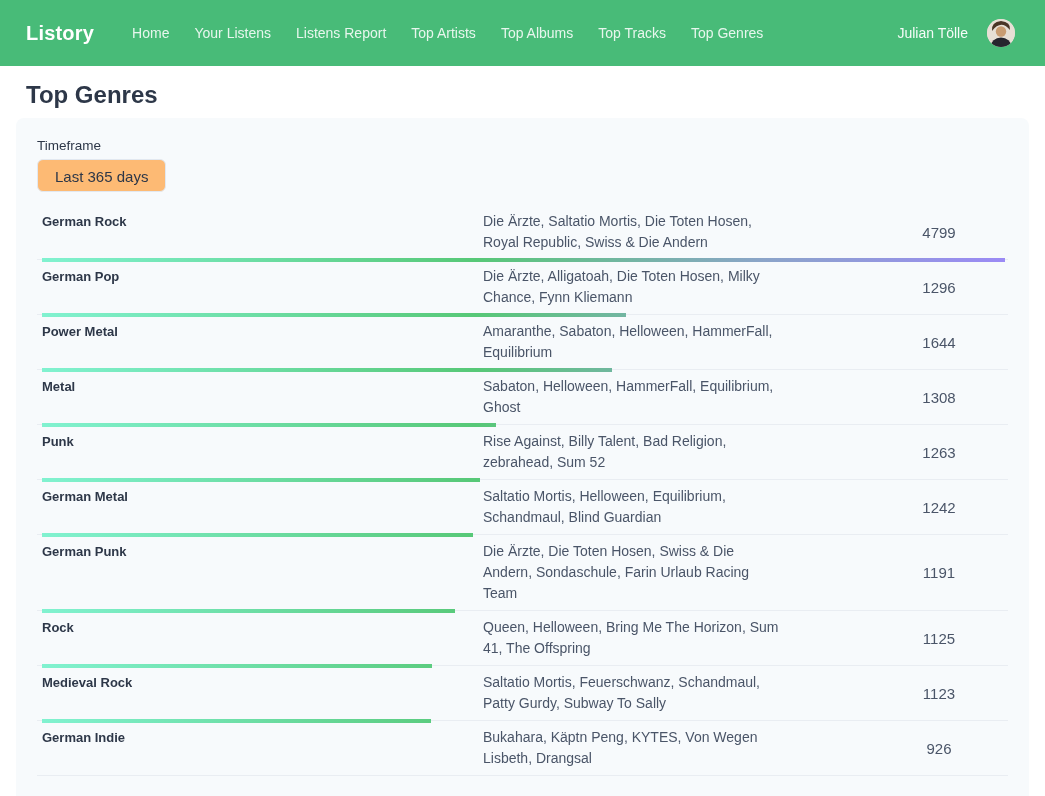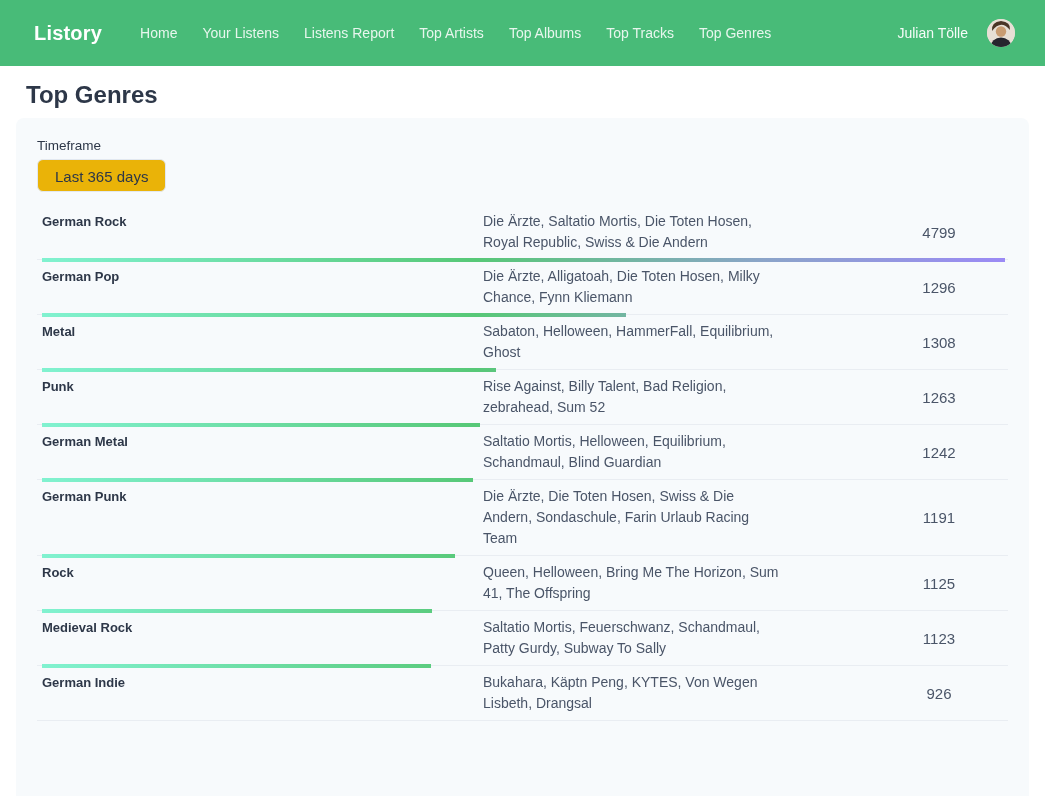--- a/index.html
+++ b/index.html
@@ -9,21 +9,21 @@
     background: #ffffff;
     font-family: "Liberation Sans", sans-serif;
     color: var(--text-dark, #2D3748);
   }
 
   
   .app-header {
     height: 66px;
     background: var(--header-bg, #48BB78);
     display: flex; align-items: center;
-    padding: 0 30px 0 34px;
+    padding: 0 30px 0 26px;
   }
   .brand {
     color: #ffffff; font-size: 20px; font-weight: 700;
     letter-spacing: 0.2px; margin-right: 38px; cursor: pointer;
   }
   .main-nav { display: flex; align-items: flex-end; gap: 25px; flex: 1; }
   .nav-item {
     color: rgba(255,255,255,0.87); font-size: 14px; text-decoration: none;
     cursor: pointer; white-space: nowrap;
   }
@@ -45,21 +45,21 @@
     border-radius: 8px;
     padding: 20px 21px 28px 21px;
     min-height: 700px;
   }
   .filter-label {
     font-size: 13.5px; color: var(--text-dark, #2D3748);
     margin-bottom: 6px;
   }
   .timeframe-select {
     height: 33px; padding: 8px 17px;
-    background: #eab308;
+    background: #fdba74;
     border: 1px solid #E2E8F0;
     border-radius: 6px;
     font-family: "Liberation Sans", sans-serif;
     font-size: 15px; color: var(--text-dark, #2D3748);
     cursor: pointer;
   }
 
   
   .genres-table { margin-top: 13px; }
   .genre-row {
@@ -144,20 +144,30 @@
     <div class="cell-genre">German Pop</div>
     <div class="cell-artists">Die Ärzte, Alligatoah, Die Toten Hosen, Milky Chance, Fynn Kliemann</div>
     <div class="cell-count">1296</div>
     <div class="bar-track">
       <div class="bar-clip" style="width: 60.677%;">
         <div class="bar-grad" style="width: 164.807%;"></div>
       </div>
     </div>
   </div>
 
+  <div class="genre-row">
+    <div class="cell-genre">Power Metal</div>
+    <div class="cell-artists">Amaranthe, Sabaton, Helloween, HammerFall, Equilibrium</div>
+    <div class="cell-count">1644</div>
+    <div class="bar-track">
+      <div class="bar-clip" style="width: 59.2006%;">
+        <div class="bar-grad" style="width: 168.917%;"></div>
+      </div>
+    </div>
+  </div>
 
   <div class="genre-row">
     <div class="cell-genre">Metal</div>
     <div class="cell-artists">Sabaton, Helloween, HammerFall, Equilibrium, Ghost</div>
     <div class="cell-count">1308</div>
     <div class="bar-track">
       <div class="bar-clip" style="width: 47.1012%;">
         <div class="bar-grad" style="width: 212.309%;"></div>
       </div>
     </div>

